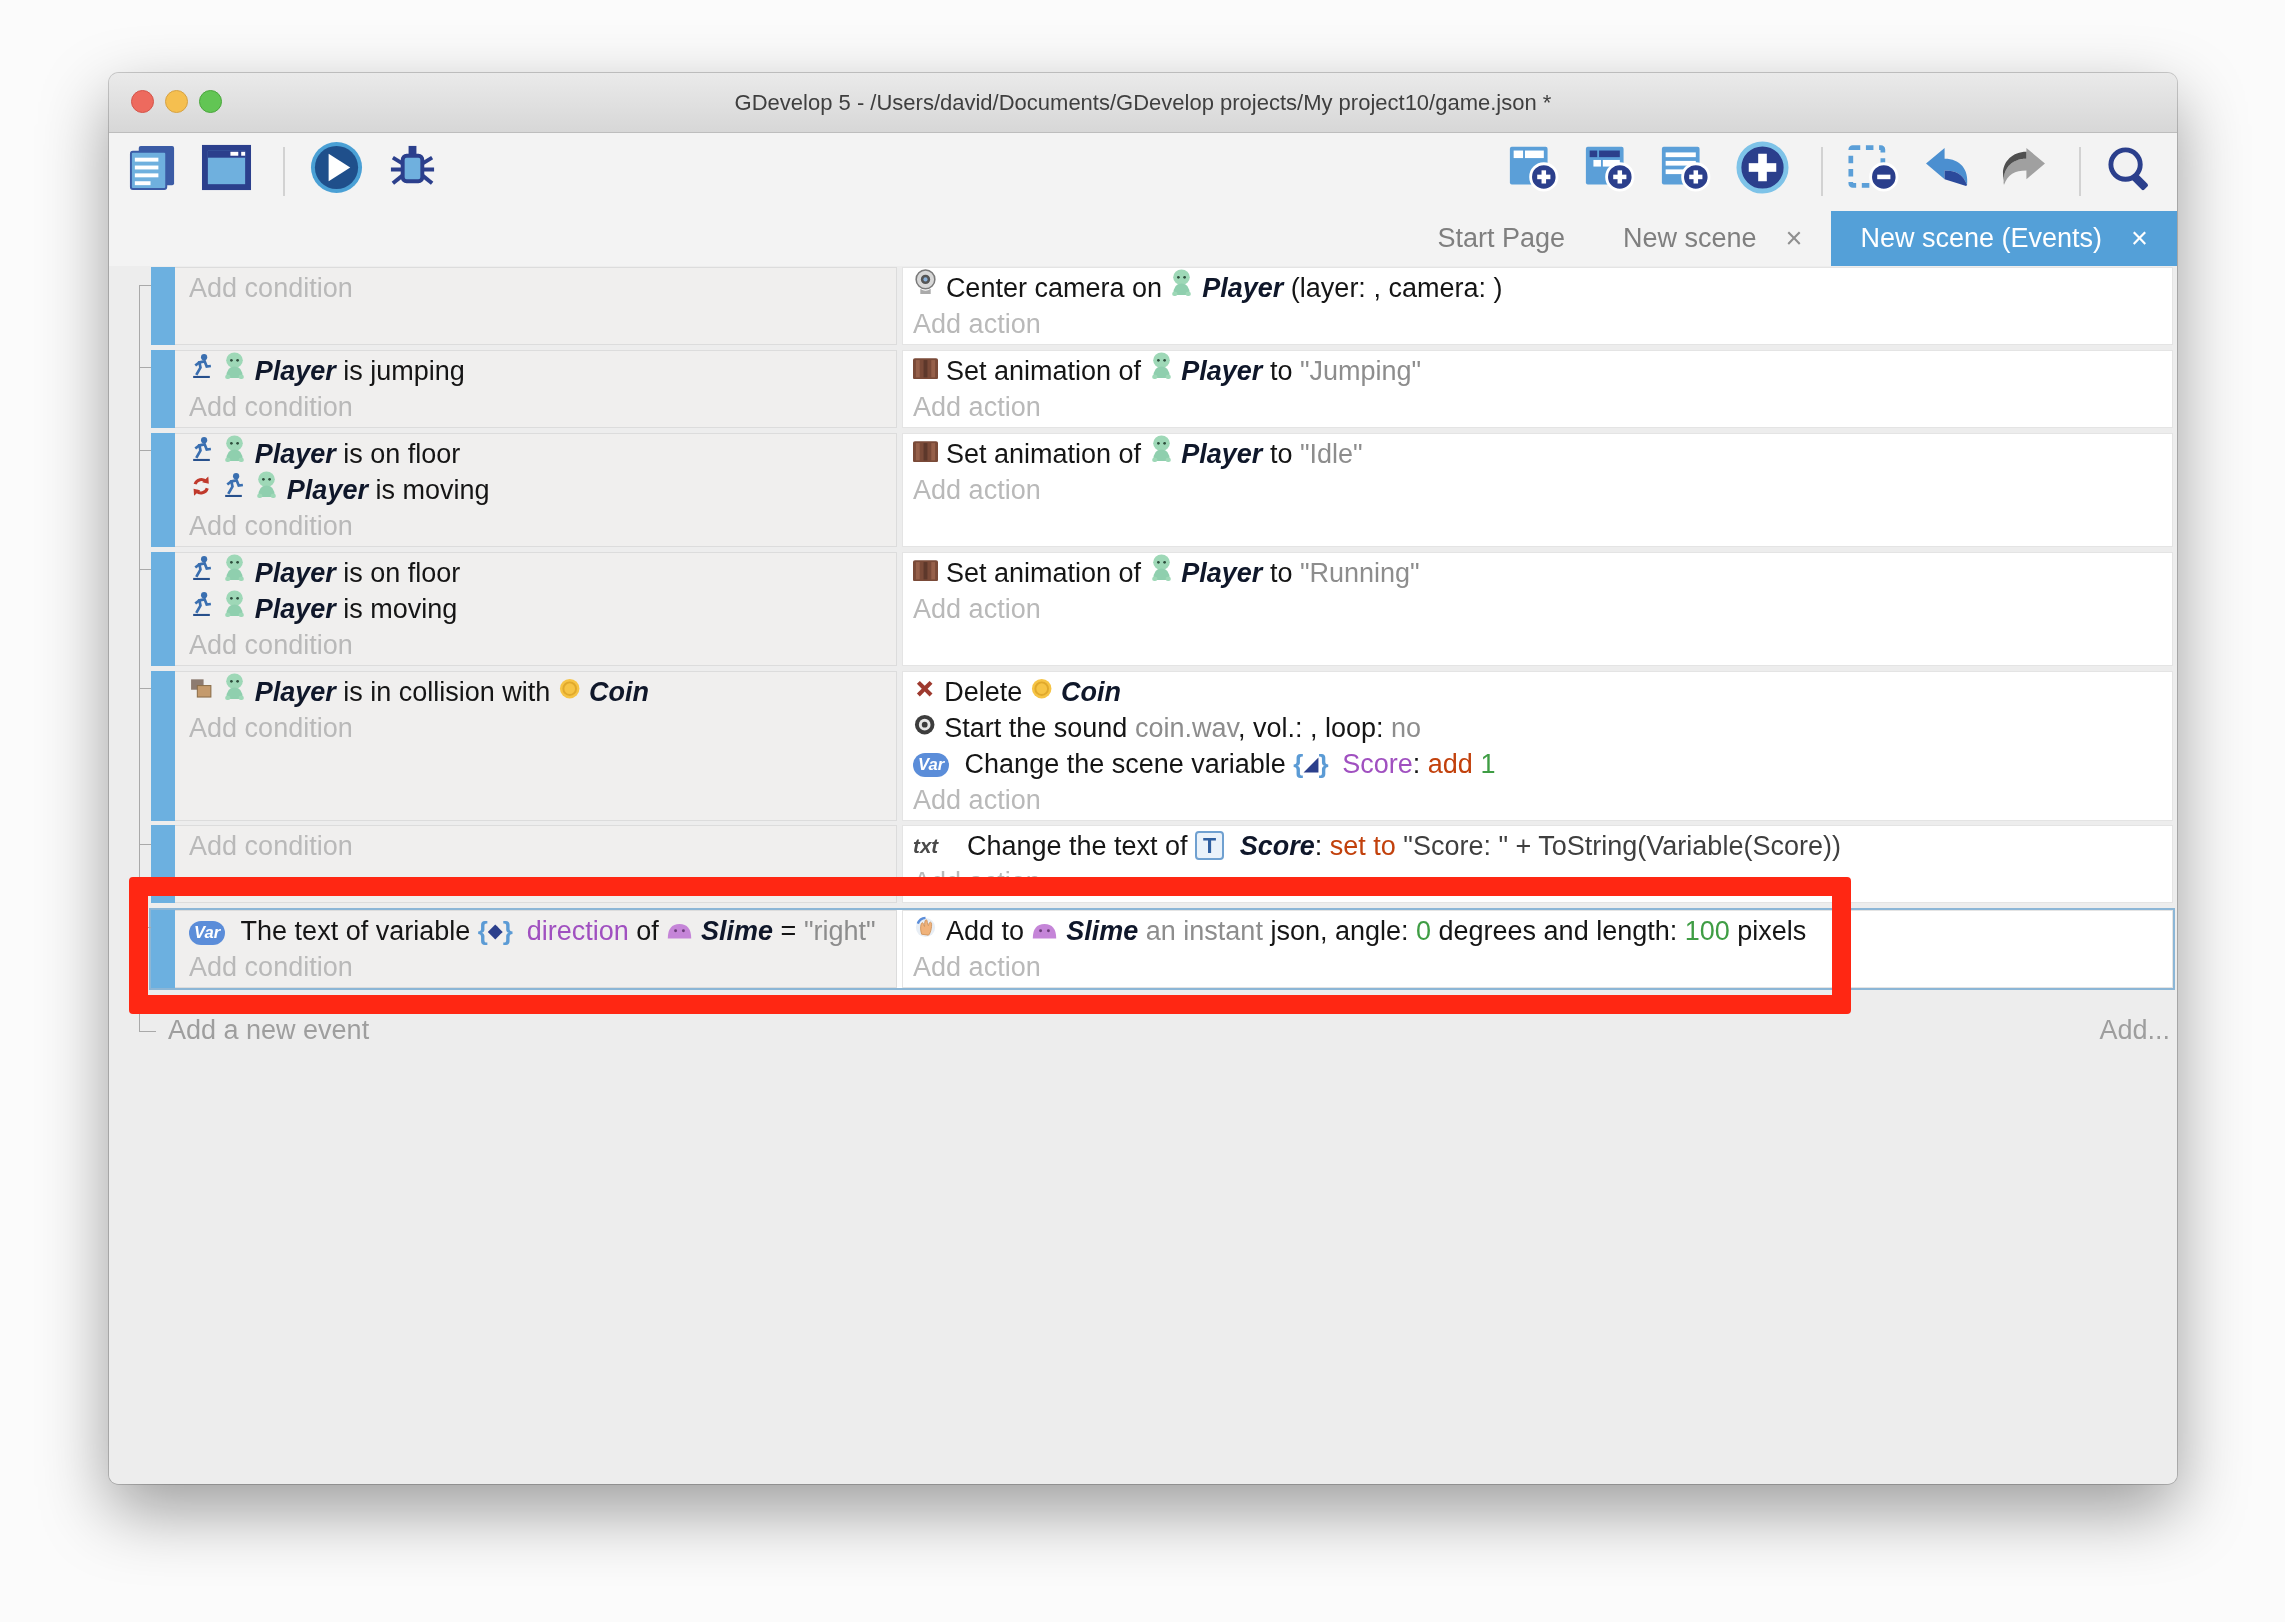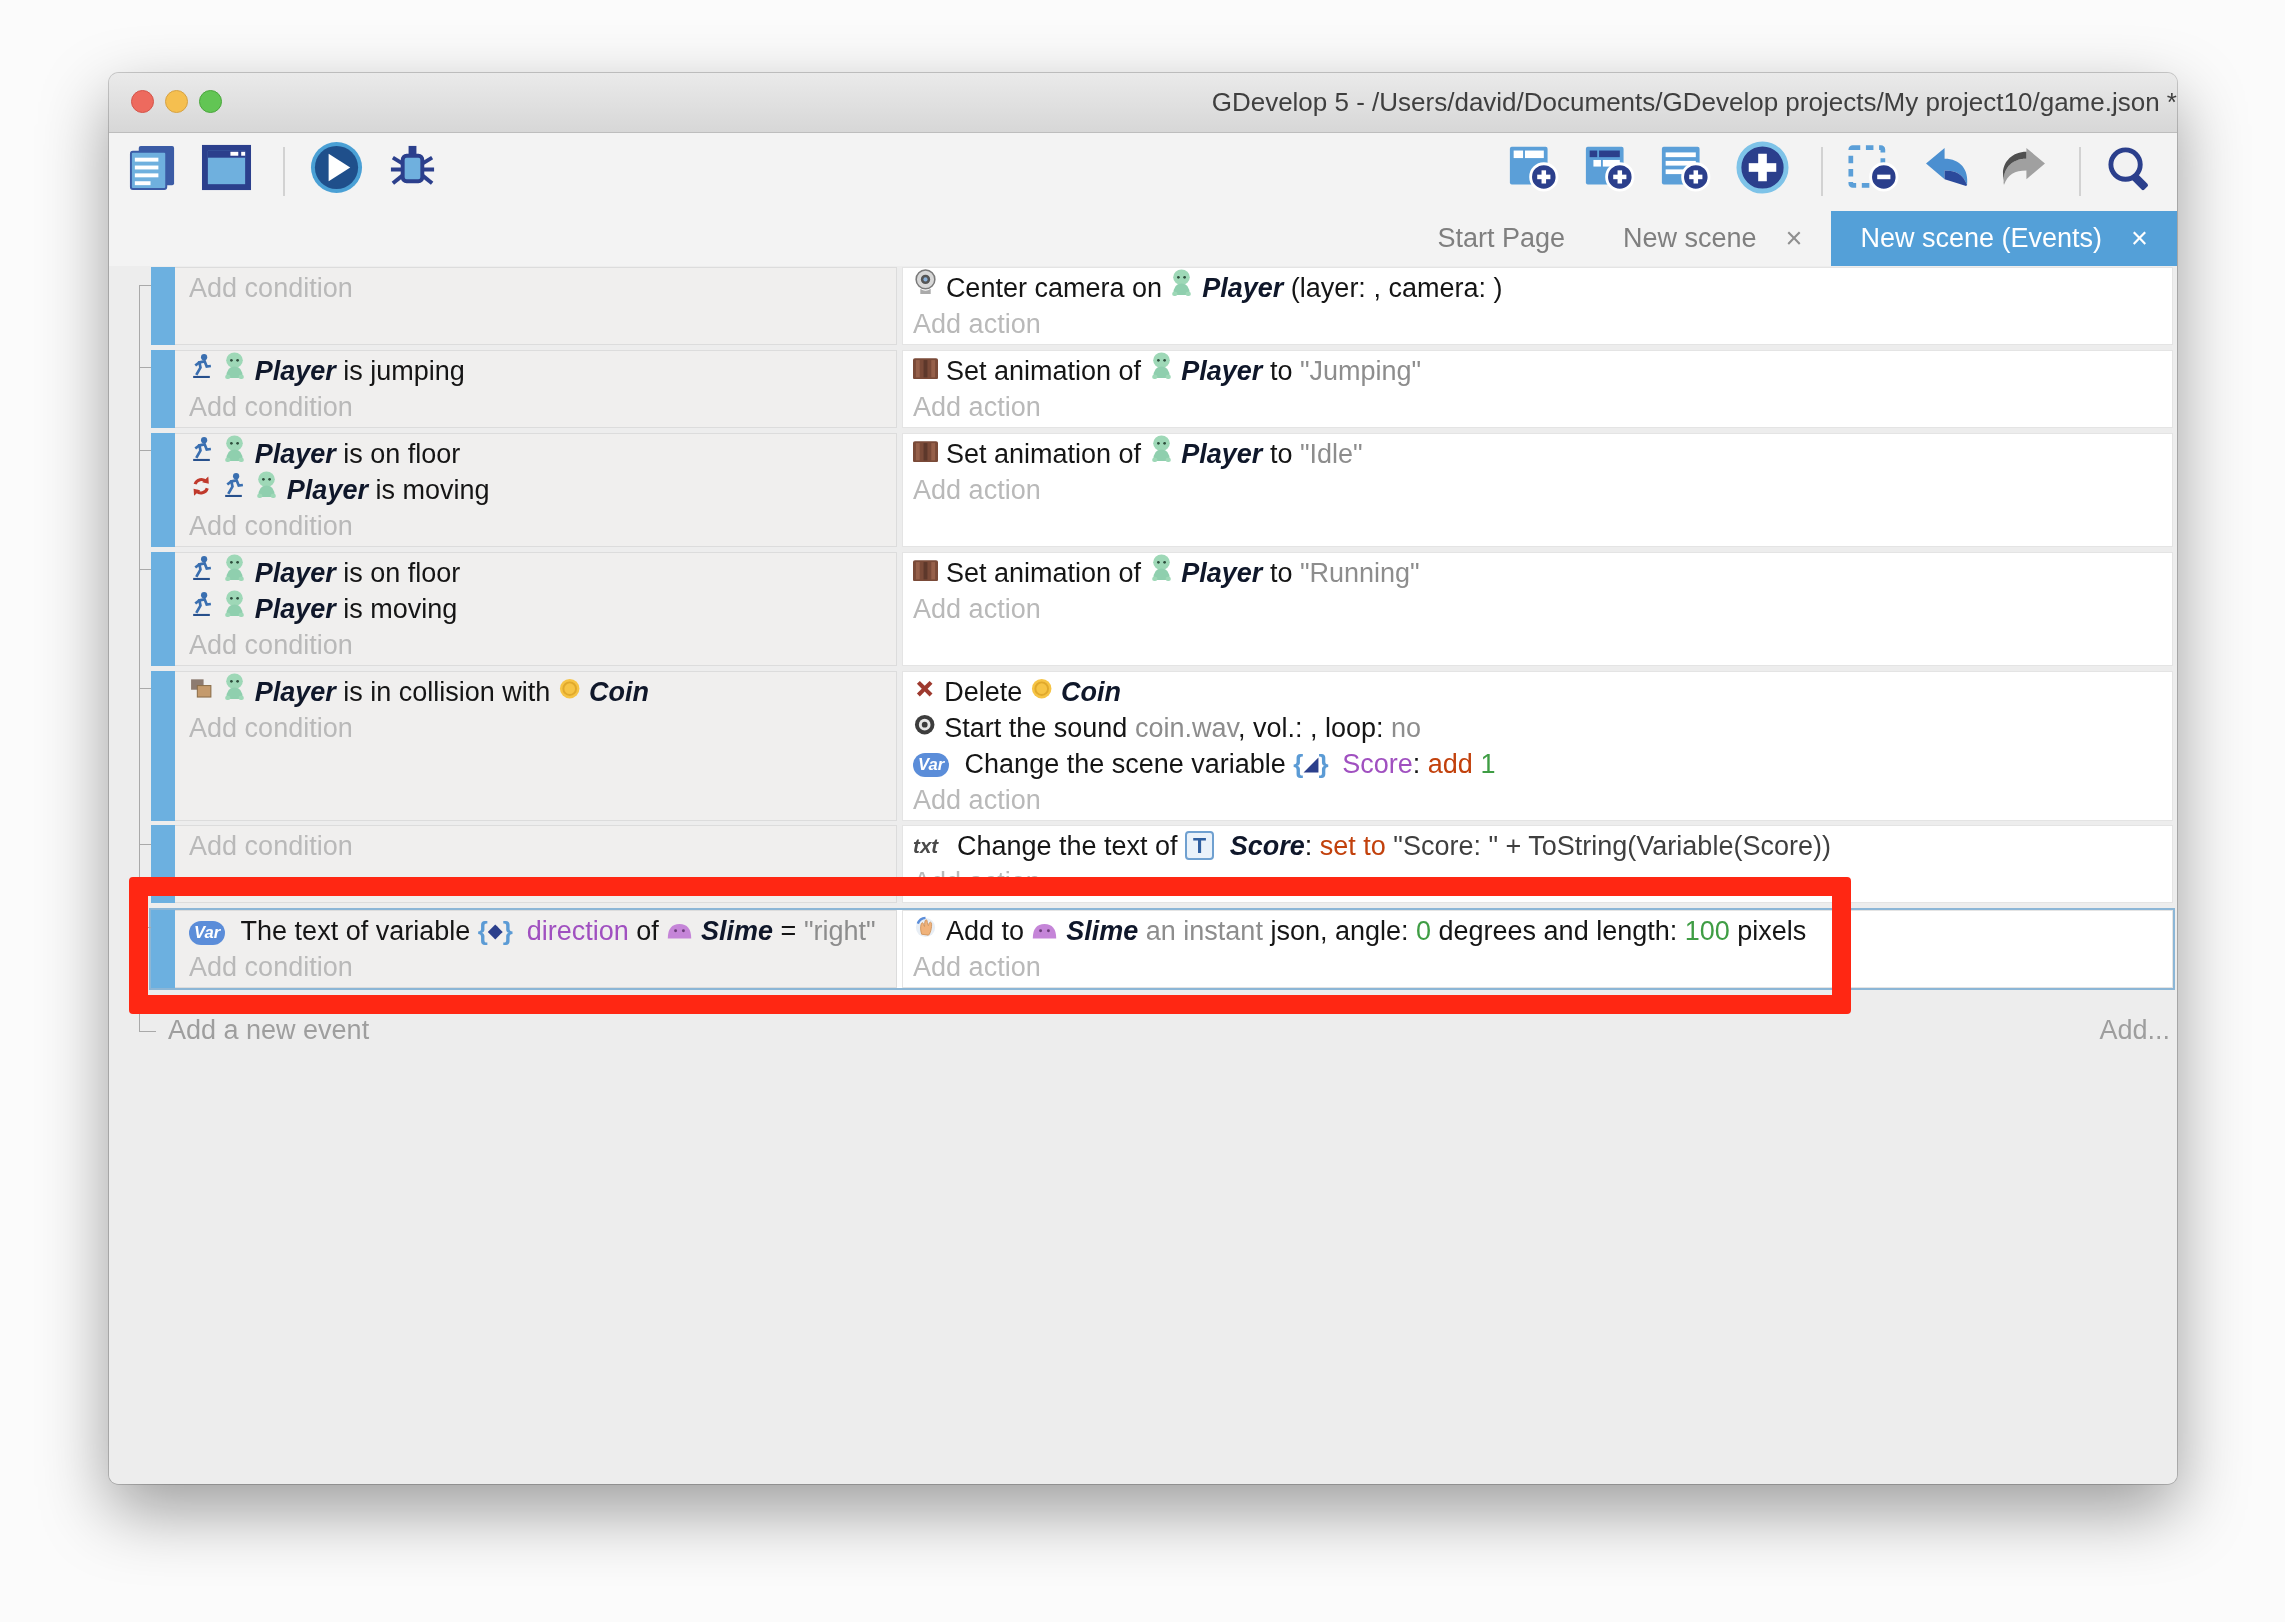--- a/index.html
+++ b/index.html
@@ -14,21 +14,21 @@
     display:flex;flex-direction:column;
   }
   
   .titlebar{height:59px;flex:none;background:linear-gradient(#eaeaea,#d7d7d7);
     border-bottom:1px solid #bdbdbd;position:relative;}
   .traffic{position:absolute;left:21.5px;top:16.6px;display:flex;gap:10.7px;}
   .light{width:23.4px;height:23.4px;border-radius:50%;box-sizing:border-box;}
   .light-red{background:#ed6a5e;border:1px solid #d55449;}
   .light-yellow{background:#f5bf4f;border:1px solid #d6a243;}
   .light-green{background:#62c554;border:1px solid #4aa73c;}
-  .title{line-height:59px;text-align:right;font-size:26px;color:#3f3f3f;white-space:nowrap;}
+  .title{line-height:59px;text-align:center;font-size:22px;color:#3f3f3f;white-space:nowrap;}
   
   .toolbar{height:78px;flex:none;background:#f3f3f3;display:flex;align-items:center;padding:0 17.6px;}
   .tb-group{display:flex;align-items:center;gap:15.6px;}
   .tb-spacer{flex:1;}
   .tb-divider{width:2px;height:49px;background:#d2d2d2;margin:0 7.8px;}
   .tb-btn{display:inline-flex;align-items:center;justify-content:center;cursor:pointer;}
   
   .tabbar{height:55px;flex:none;background:#f3f3f3;display:flex;align-items:flex-end;padding-left:19.5px;justify-content:flex-end;}
   .tab{height:55px;display:flex;align-items:center;padding:0 29px;font-size:27px;color:#7f7f7f;cursor:pointer;white-space:nowrap;}
   .tab .close{margin-left:29px;font-size:29px;color:#8f8f8f;}
@@ -50,21 +50,21 @@
   .seg-variable{color:#a050c0;}
   .seg-keyword{color:#c2410c;}
   .seg-number{color:#3f9d44;}
   .seg-string{color:#8d8d8d;}
   .seg-expr{color:#3f3f3f;}
   
   .ic{display:inline-block;vertical-align:middle;margin:-4.9px 7.8px 0 0;}
   .chip-var{display:inline-block;background:#5b8dd9;color:#fff;font-style:italic;font-weight:bold;
     font-size:16.6px;line-height:24.4px;padding:0 4.9px;border-radius:12px;vertical-align:2px;margin-right:7.8px;}
   .chip-txt{display:inline-block;color:#4a4a4a;font-style:italic;font-weight:bold;font-size:20.5px;
-    margin-right:11px;vertical-align:1px;}
+    margin-right:21px;vertical-align:1px;}
   .t-badge{display:inline-block;width:29px;height:29px;border:2px solid #6fa0d0;border-radius:3.9px;
     color:#2f5fa0;font-weight:bold;font-size:21.5px;line-height:26px;text-align:center;background:#eaf2fa;
     margin:-3.9px 7.8px 0 0;vertical-align:middle;box-sizing:border-box;}
   .badge{display:inline-block;font-size:26px;margin-right:5.9px;vertical-align:-1px;}
   .badge .brace{color:#5b9bd5;font-weight:bold;}
   .badge .glyph{color:#2b3f8c;font-size:19.5px;vertical-align:2.9px;}
   
   .tree-stub{position:absolute;height:1px;width:11.7px;left:30px;background:#a9a9a9;}
   .tree-vline{position:absolute;width:1px;left:30px;background:#a9a9a9;}
   

